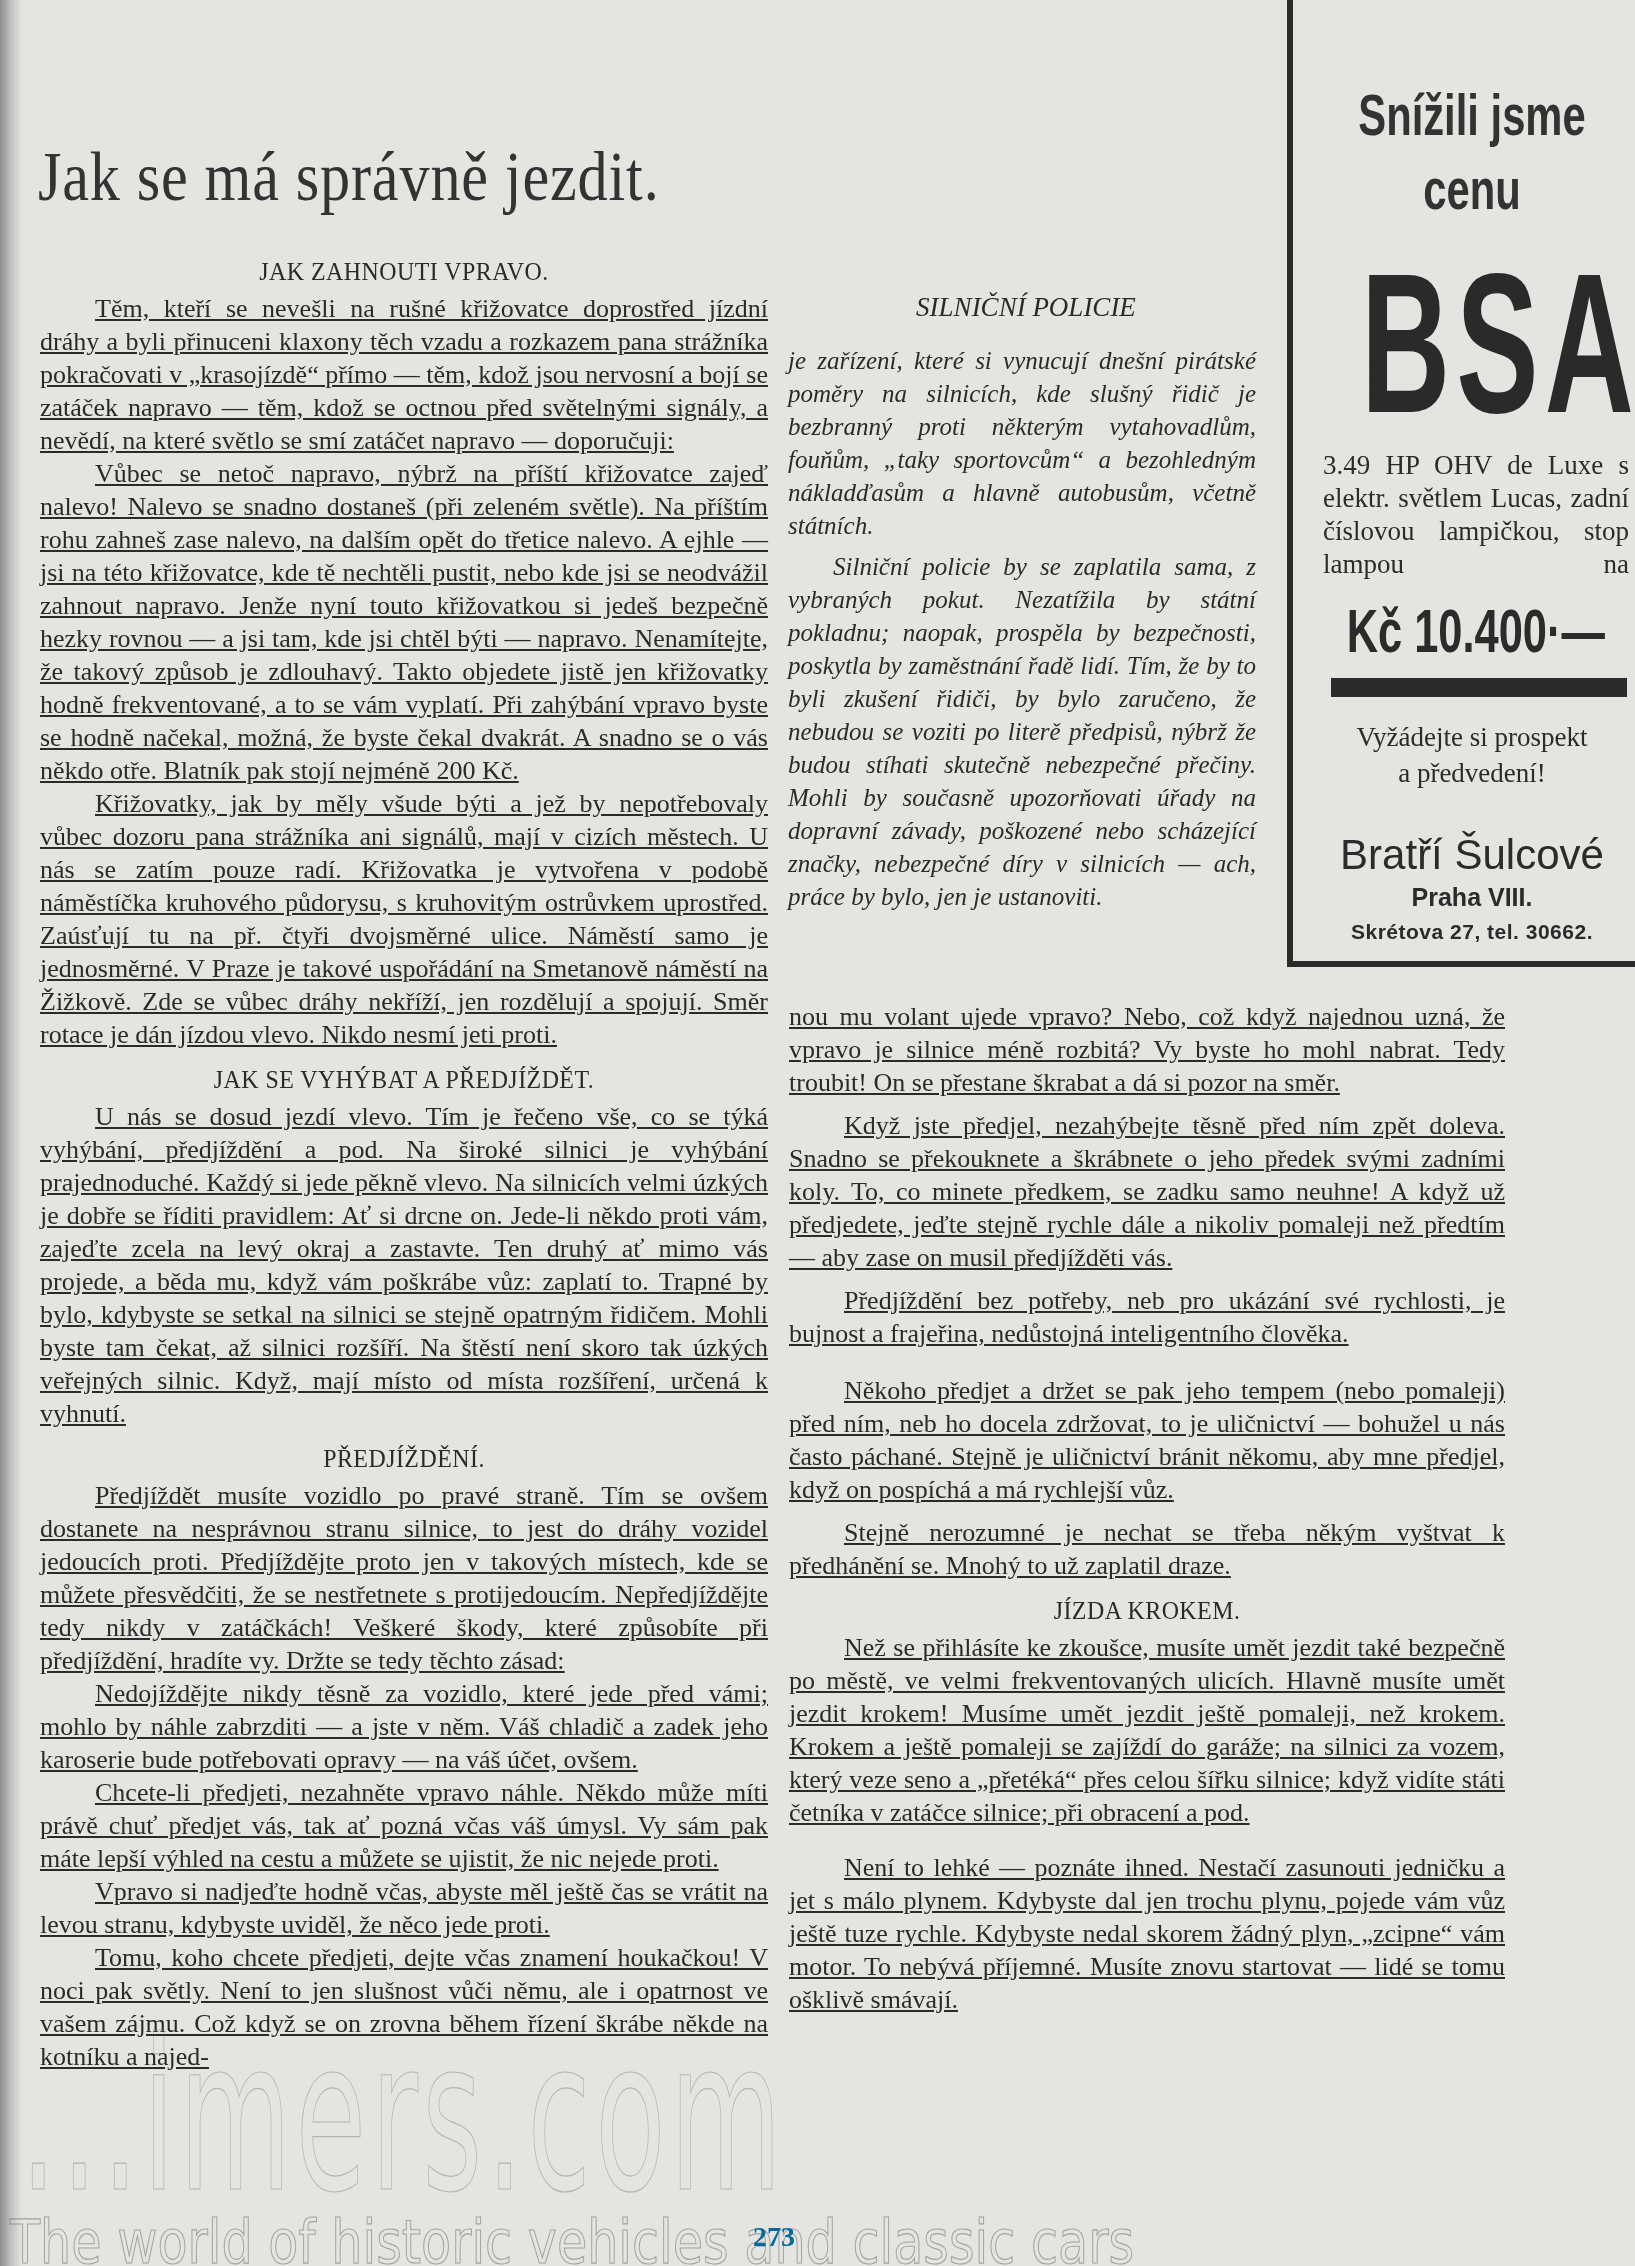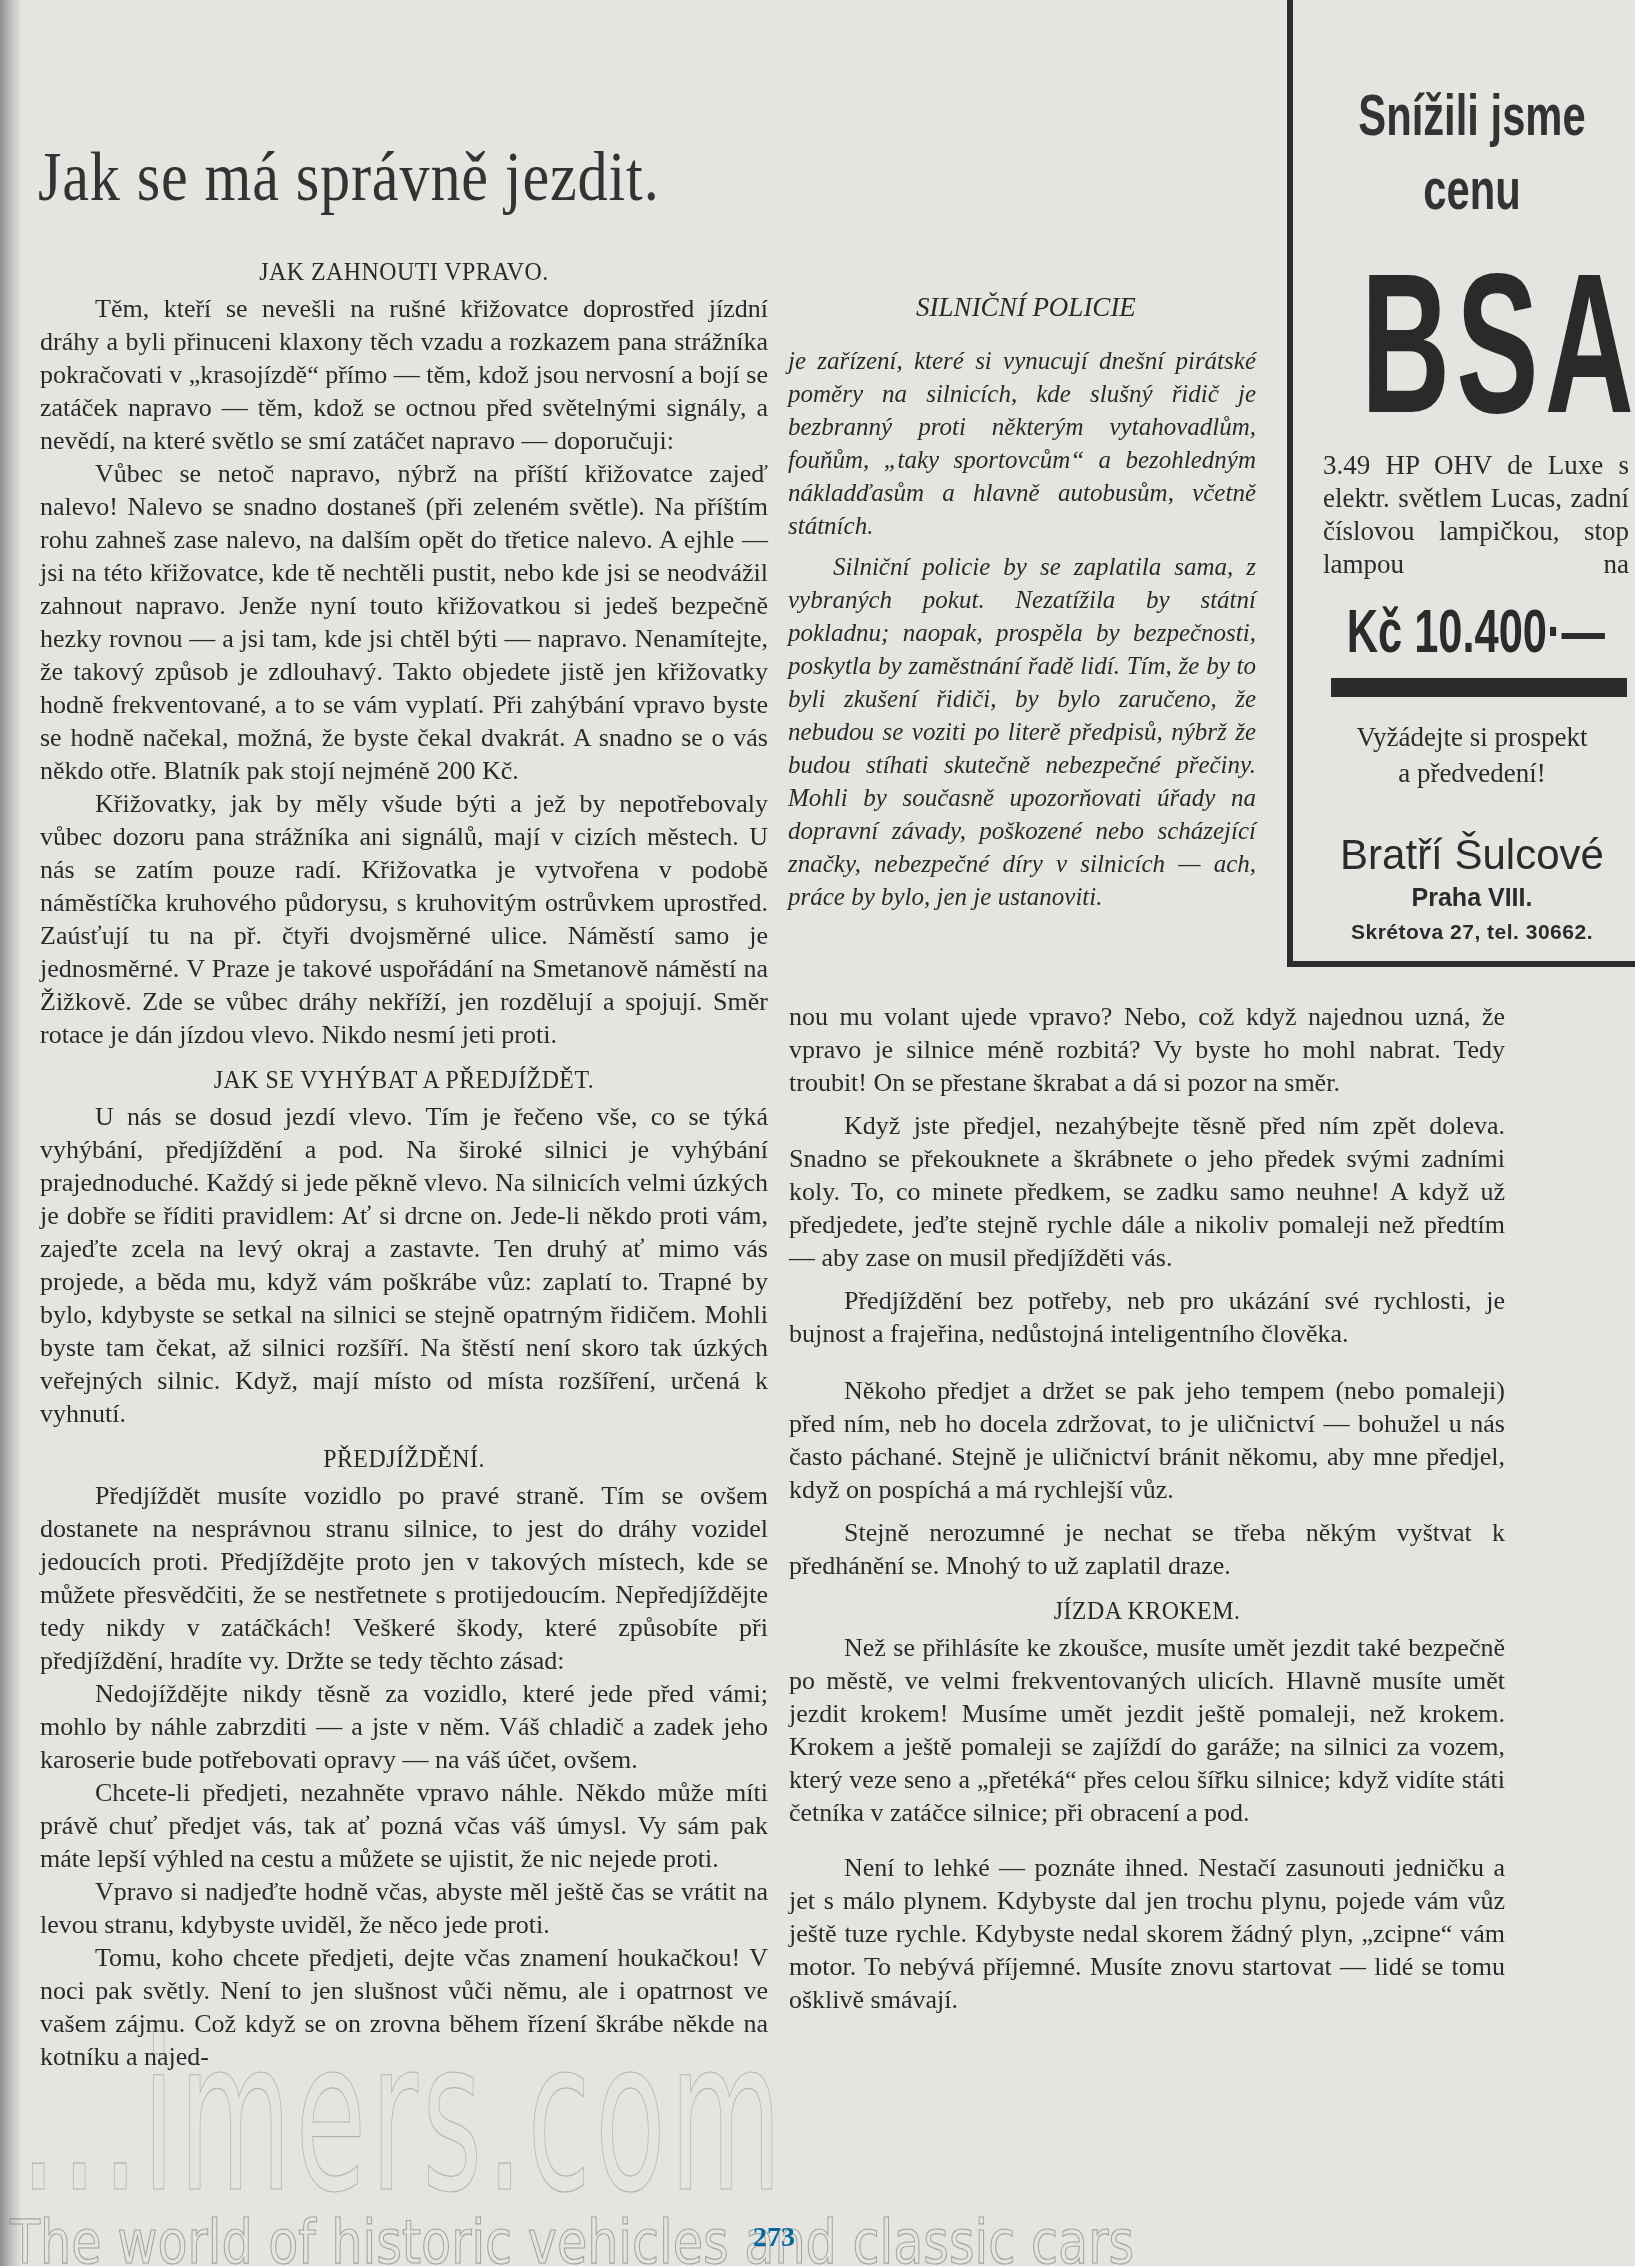--- a/index.html
+++ b/index.html
@@ -12,21 +12,21 @@
   .page-shadow {
     position: absolute; left: 0; top: 0; width: 22px; height: 2267px;
     background: linear-gradient(to right, #8d8d8d, #bdbdbd 45%, rgba(230,228,224,0));
   }
   .title {
     position: absolute; left: 38px; top: 137px;
     font-family: "Liberation Serif", serif; font-size: 70px; letter-spacing: 1px;
     color: #333; transform: scaleX(0.86); transform-origin: left top; white-space: nowrap;
   }
   .col { position: absolute; font-size: 26px; line-height: 33px; text-align: justify; }
-  .col p { margin: 0; text-indent: 55px; }
+  .col p { margin: 0; text-indent: 55px; text-decoration: underline; }
   .col h2 {
     margin: 0; font-weight: normal; text-align: center; font-size: 26px; letter-spacing: 0.5px;
     transform: scaleX(0.92);
   }
   .left-col { left: 40px; top: 255px; width: 728px; }
   .right-col { left: 789px; top: 1000px; width: 716px; }
   .police { position: absolute; left: 788px; top: 291px; width: 476px; font-size: 25px; line-height: 33px;
     font-style: italic; text-align: justify; }
   .police h2 { margin: 0 0 20px 0; font-weight: normal; text-align: center; font-size: 27px; font-style: italic; }
   .police p { margin: 0 8px 8px 0; text-indent: 0; }

